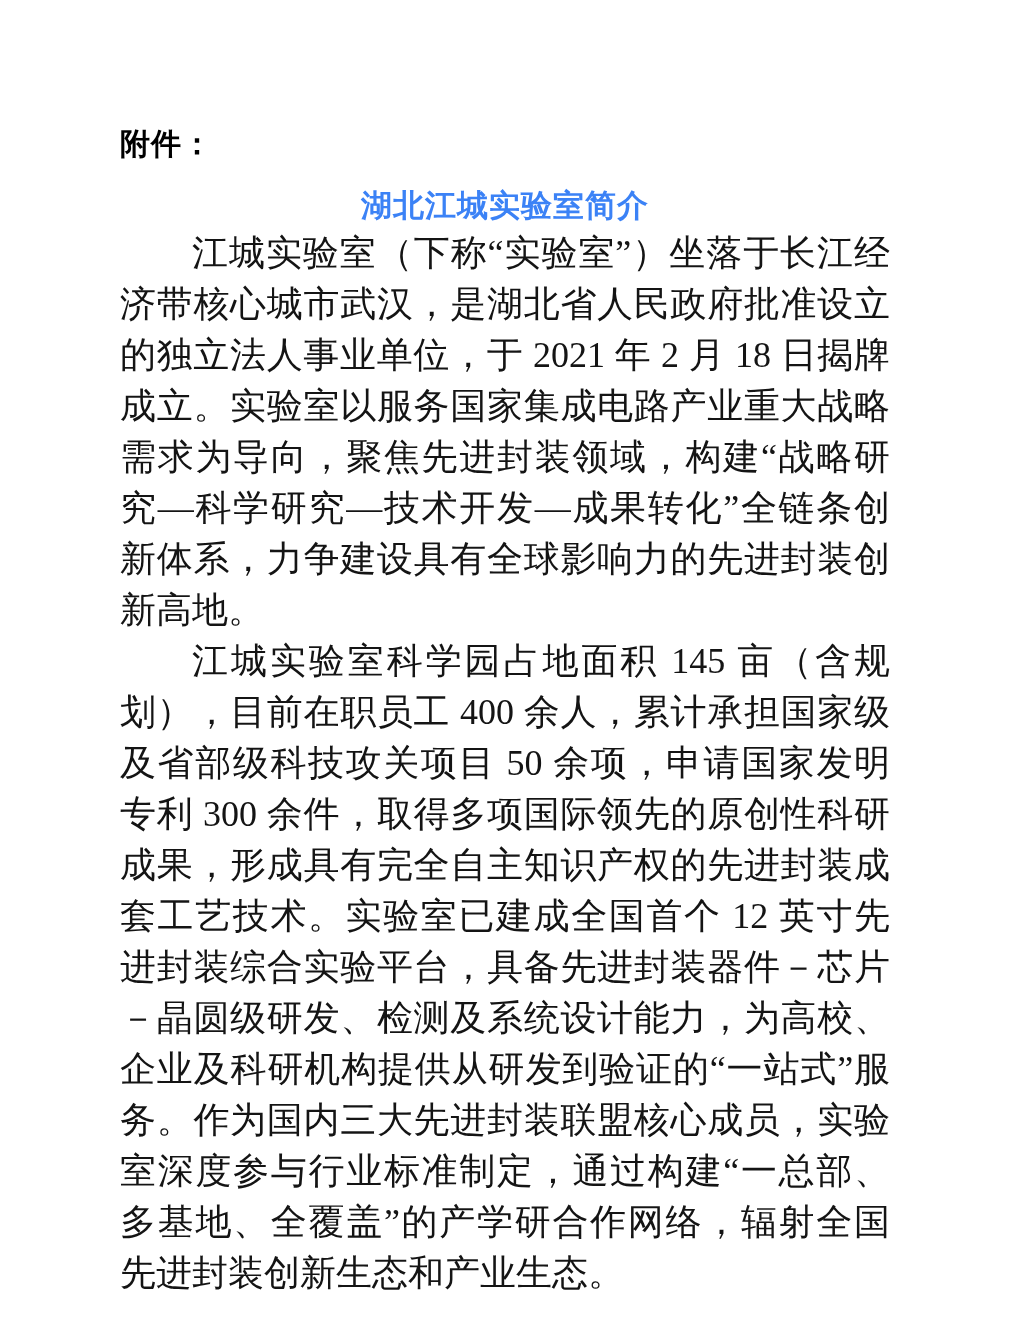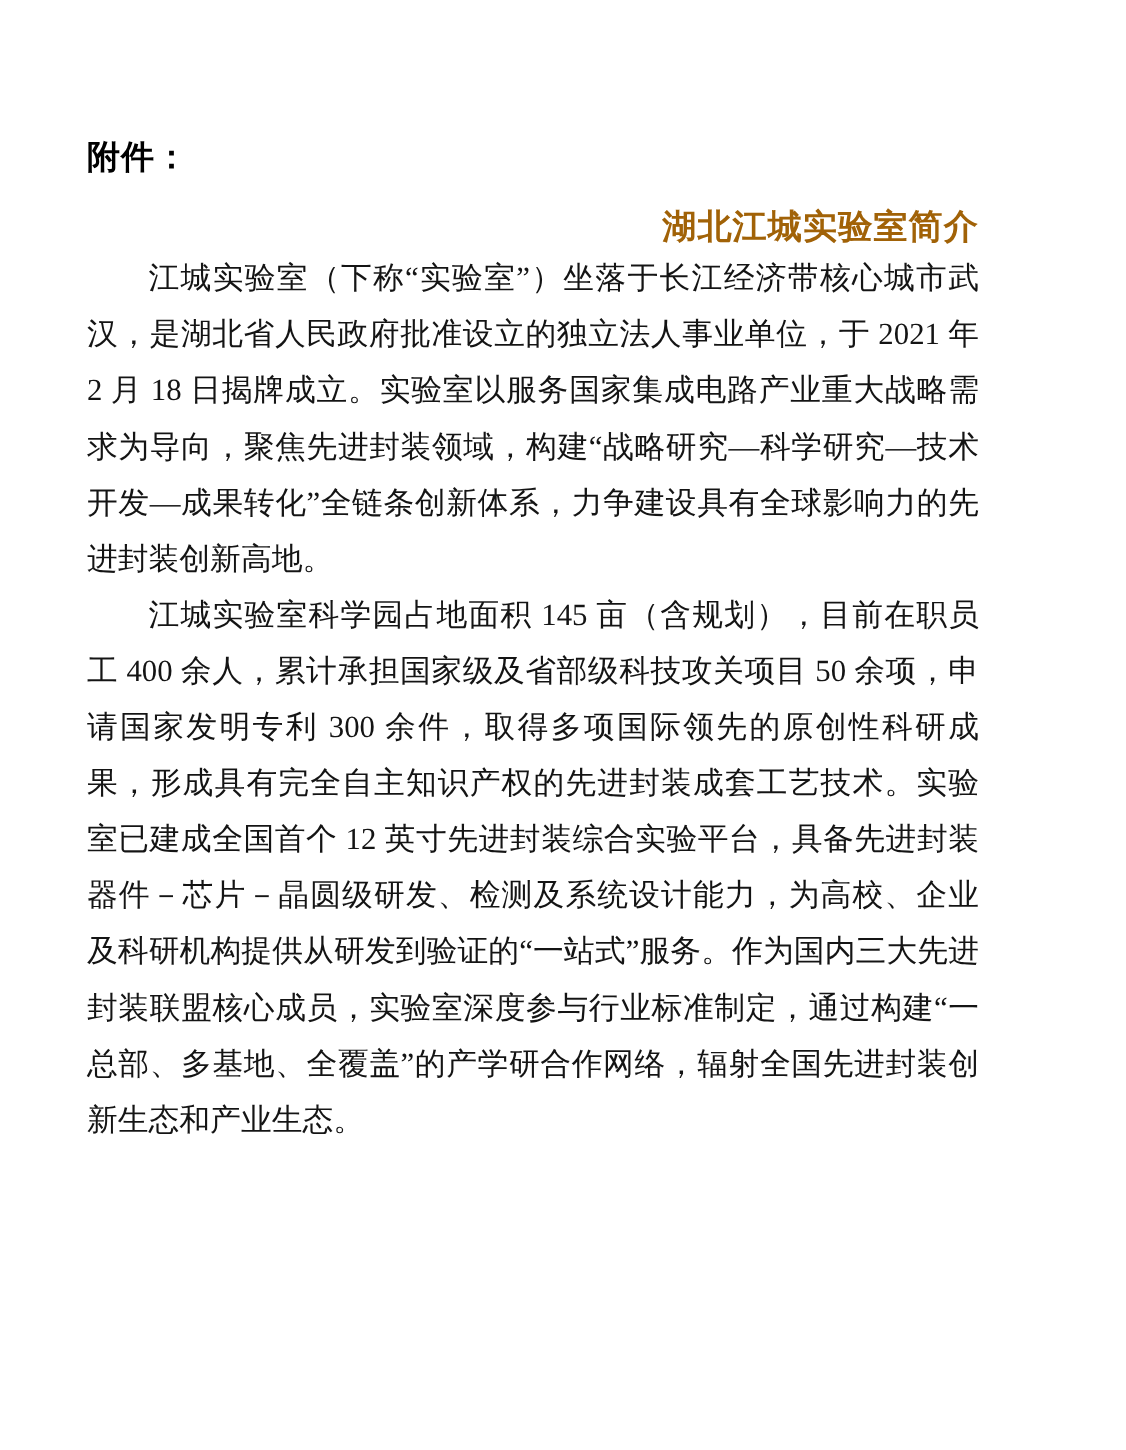--- a/index.html
+++ b/index.html
@@ -6,49 +6,49 @@
     margin: 0;
     padding: 0;
     background: #ffffff;
   }
   .page {
     position: relative;
     width: 1024px;
     height: 1318px;
     background: #ffffff;
     box-sizing: border-box;
-    padding: 124px 134px 0 79px;
+    padding: 124px 134px 0 120px;
     color: #000000;
     overflow: hidden;
   }
   .attachment-label {
     font-family: "Liberation Sans", "DejaVu Sans", sans-serif;
     font-weight: 700;
     font-size: 30px;
     line-height: 40px;
     color: #000000;
     letter-spacing: 1px;
   }
   .doc-title {
     font-family: "Liberation Sans", "DejaVu Sans", sans-serif;
     font-weight: 700;
     font-size: 31px;
     line-height: 44px;
     margin: 20px 0 0 0;
-    text-align: right;
-    color: #a16207;
+    text-align: center;
+    color: #3b82f6;
     letter-spacing: 1px;
   }
   .doc-body {
     margin-top: 0;
   }
   .doc-body p {
     font-family: "Liberation Serif", "DejaVu Serif", serif;
     font-weight: 400;
-    font-size: 28px;
+    font-size: 36px;
     line-height: 51px;
     margin: 0;
     text-align: justify;
     text-justify: inter-ideograph;
     text-indent: 2em;
     color: #141414;
     word-break: normal;
     overflow-wrap: break-word;
   }
 </style>

